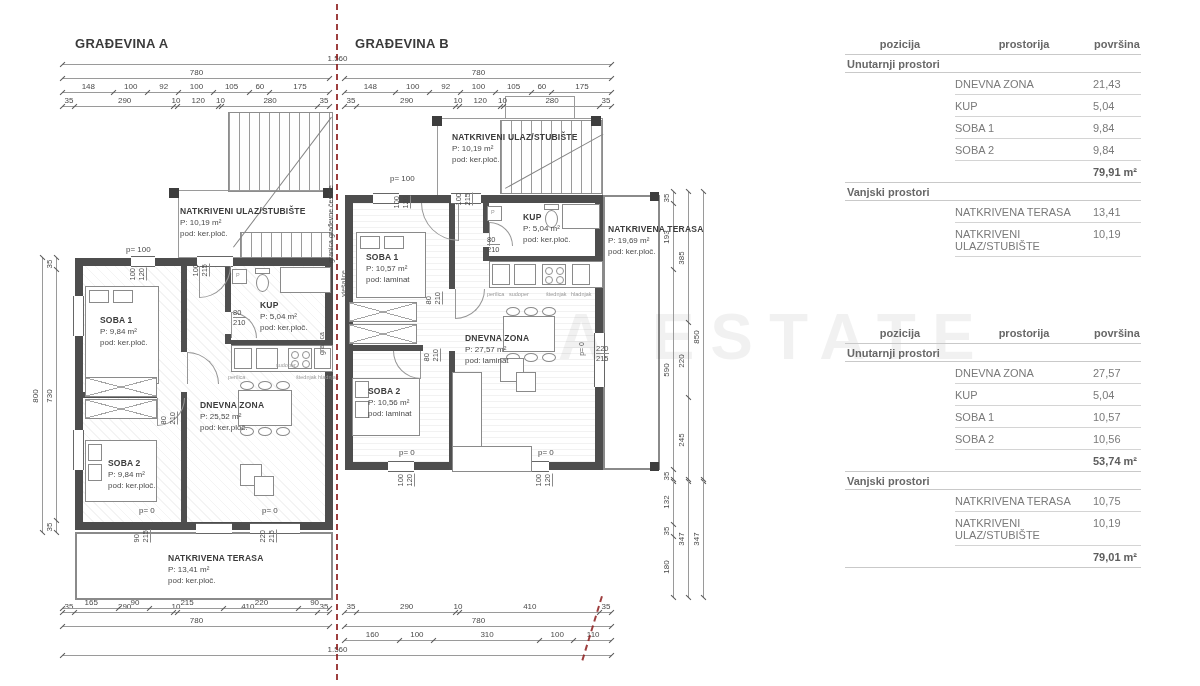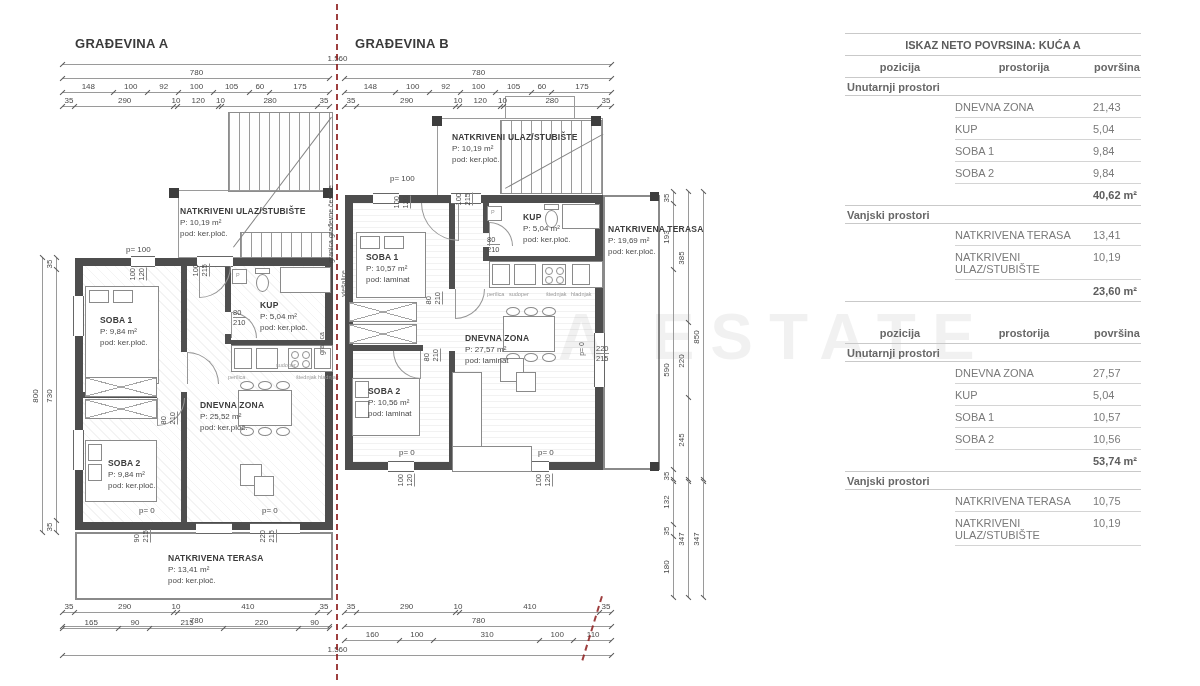--- a/index.html
+++ b/index.html
@@ -466,21 +466,21 @@
         </div>
         <i class="tick" style="left: calc(100% - 1px);"></i>
       </div>
     <div class="chain h" style="left:345px;top:614px;width:267px">
         <i class="tick" style="left: calc(0% - 1px);"></i>
         <div class="seg" style="flex: 780 1 0px;">
           <span>780</span>
         </div>
         <i class="tick" style="left: calc(100% - 1px);"></i>
       </div>
-    <div class="chain h" style="left:63px;top:616px;width:267px">
+    <div class="chain h" style="left:63px;top:596px;width:267px">
         <i class="tick" style="left: calc(0% - 1px);"></i>
         <div class="seg" style="flex: 165 1 0px;">
           <span>165</span>
         </div>
         <i class="tick" style="left: calc(21.1538% - 1px);"></i>
         <div class="seg" style="flex: 90 1 0px;">
           <span>90</span>
         </div>
         <i class="tick" style="left: calc(32.6923% - 1px);"></i>
         <div class="seg" style="flex: 215 1 0px;">
@@ -695,21 +695,20 @@
       <div class="ann t" style="left: 276px; top: 362px;">sudoper</div>
       <div class="ann t" style="left: 296px; top: 374px;">štednjak</div>
       <div class="ann t" style="left: 318px; top: 374px;">hladnjak</div>
       <div class="ann t" style="left: 487px; top: 291px;">perilica</div>
       <div class="ann t" style="left: 509px; top: 291px;">sudoper</div>
       <div class="ann t" style="left: 546px; top: 291px;">štednjak</div>
       <div class="ann t" style="left: 571px; top: 291px;">hladnjak</div>
     </div>
 
   <div class="area-table" style="top:33px">
-      <div class="t-title">ISKAZ NETO POVRSINA: KUĆA A</div>
       <div class="t-head">
         <span>pozicija</span>
         <span>prostorija</span>
         <span>površina</span>
       </div>
       <div class="t-sec">Unutarnji prostori</div>
       <div class="t-row">
         <span class="c1"></span>
         <span class="c2">DNEVNA ZONA</span>
         <span class="c3">21,43</span>
@@ -723,35 +722,32 @@
         <span class="c1"></span>
         <span class="c2">SOBA 1</span>
         <span class="c3">9,84</span>
       </div>
       <div class="t-row">
         <span class="c1"></span>
         <span class="c2">SOBA 2</span>
         <span class="c3">9,84</span>
       </div>
       <div class="t-total">
-        <span>40,62 m²</span>
+        <span>79,91 m²</span>
       </div>
       <div class="t-sec">Vanjski prostori</div>
       <div class="t-row">
         <span class="c1"></span>
         <span class="c2">NATKRIVENA TERASA</span>
         <span class="c3">13,41</span>
       </div>
       <div class="t-row">
         <span class="c1"></span>
         <span class="c2">NATKRIVENI ULAZ/STUBIŠTE</span>
         <span class="c3">10,19</span>
-      </div>
-      <div class="t-total">
-        <span>23,60 m²</span>
       </div>
     </div>
   <div class="area-table" style="top:322px">
       <div class="t-head">
         <span>pozicija</span>
         <span>prostorija</span>
         <span>površina</span>
       </div>
       <div class="t-sec">Unutarnji prostori</div>
       <div class="t-row">
@@ -781,14 +777,17 @@
       <div class="t-row">
         <span class="c1"></span>
         <span class="c2">NATKRIVENA TERASA</span>
         <span class="c3">10,75</span>
       </div>
       <div class="t-row">
         <span class="c1"></span>
         <span class="c2">NATKRIVENI ULAZ/STUBIŠTE</span>
         <span class="c3">10,19</span>
       </div>
+      <div class="t-grand">
+        <span>79,01 m²</span>
+      </div>
     </div>
 </div>
 
 </body></html>

